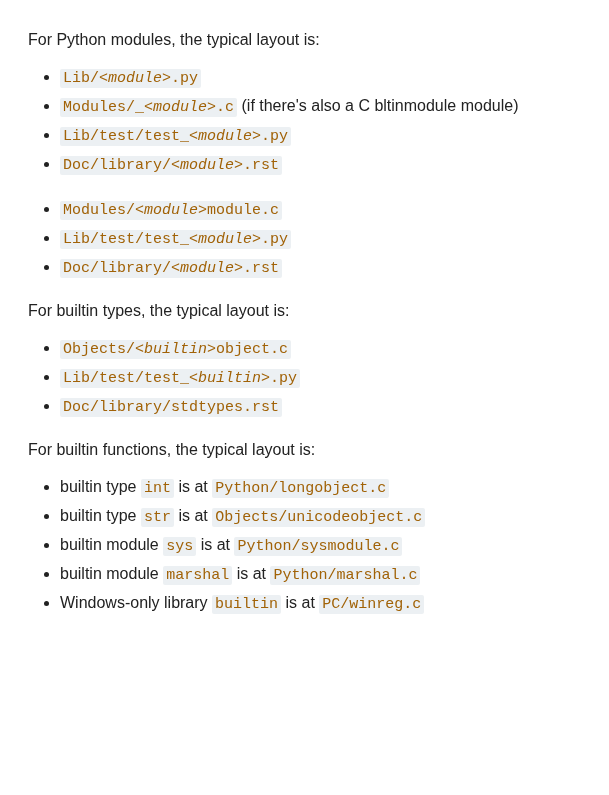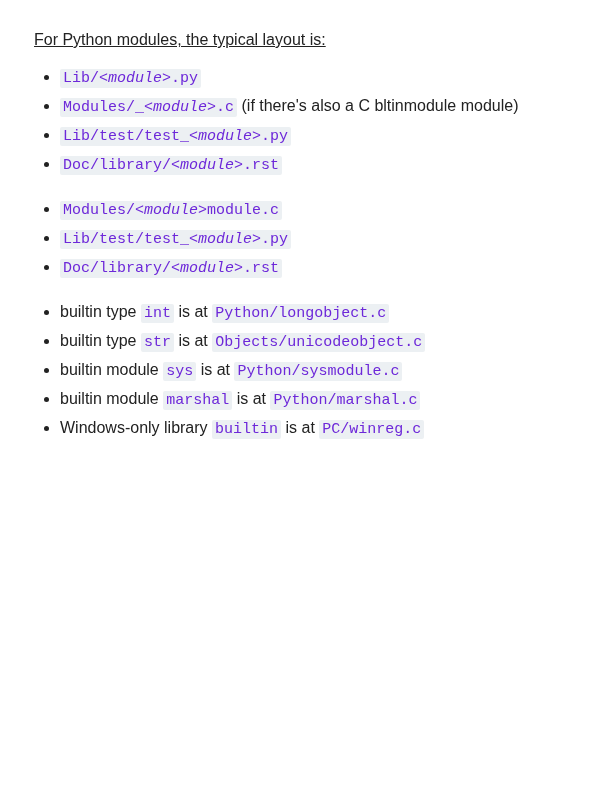--- a/index.html
+++ b/index.html
@@ -6,38 +6,37 @@
     font-family: Arial, "Helvetica Neue", Helvetica, sans-serif;
     font-size: 16px;
     color: #222;
     margin: 0;
     padding: 16px 20px;
     width: 609px;
     box-sizing: border-box;
     line-height: 1.5;
   }
   p {
-    margin: 12px 14px;
-    text-decoration: underline;
+    margin: 12px 8px;
   }
   ul {
     margin: 10px 0 18px 0;
     padding-left: 40px;
   }
   li {
     margin: 2px 0;
     line-height: 1.6;
   }
   code.path {
     font-family: "Courier New", Courier, monospace;
     background-color: #ecf0f3;
     padding: 1px 3px;
     border-radius: 2px;
     font-size: 15px;
-    color: #6d28d9;
+    color: #a16207;
     white-space: nowrap;
   }
   code.path em {
     font-style: italic;
   }
 </style>
 </head>
 <body>
 
 <div id="content">
@@ -46,20 +45,27 @@
       <li><code class="path"><span>Lib/</span><em>&lt;module&gt;</em><span>.py</span></code></li>
       <li><code class="path"><span>Modules/_</span><em>&lt;module&gt;</em><span>.c</span></code><span> (if there's also a C bltinmodule module)</span></li>
       <li><code class="path"><span>Lib/test/test_</span><em>&lt;module&gt;</em><span>.py</span></code></li>
       <li><code class="path"><span>Doc/library/</span><em>&lt;module&gt;</em><span>.rst</span></code></li>
     </ul>
     <ul>
       <li><code class="path"><span>Modules/</span><em>&lt;module&gt;</em><span>module.c</span></code></li>
       <li><code class="path"><span>Lib/test/test_</span><em>&lt;module&gt;</em><span>.py</span></code></li>
       <li><code class="path"><span>Doc/library/</span><em>&lt;module&gt;</em><span>.rst</span></code></li>
     </ul>
+    <p>For builtin types, the typical layout is:</p>
+    <ul>
+      <li><code class="path"><span>Objects/</span><em>&lt;builtin&gt;</em><span>object.c</span></code></li>
+      <li><code class="path"><span>Lib/test/test_</span><em>&lt;builtin&gt;</em><span>.py</span></code></li>
+      <li><code class="path"><span>Doc/library/stdtypes.rst</span></code></li>
+    </ul>
+    <p>For builtin functions, the typical layout is:</p>
     <ul>
       <li><span>builtin type </span><code class="path">int</code><span> is at </span><code class="path">Python/longobject.c</code></li>
       <li><span>builtin type </span><code class="path">str</code><span> is at </span><code class="path">Objects/unicodeobject.c</code></li>
       <li><span>builtin module </span><code class="path">sys</code><span> is at </span><code class="path">Python/sysmodule.c</code></li>
       <li><span>builtin module </span><code class="path">marshal</code><span> is at </span><code class="path">Python/marshal.c</code></li>
       <li><span>Windows-only library </span><code class="path">builtin</code><span> is at </span><code class="path">PC/winreg.c</code></li>
     </ul>
   </div>
 
 </body></html>

